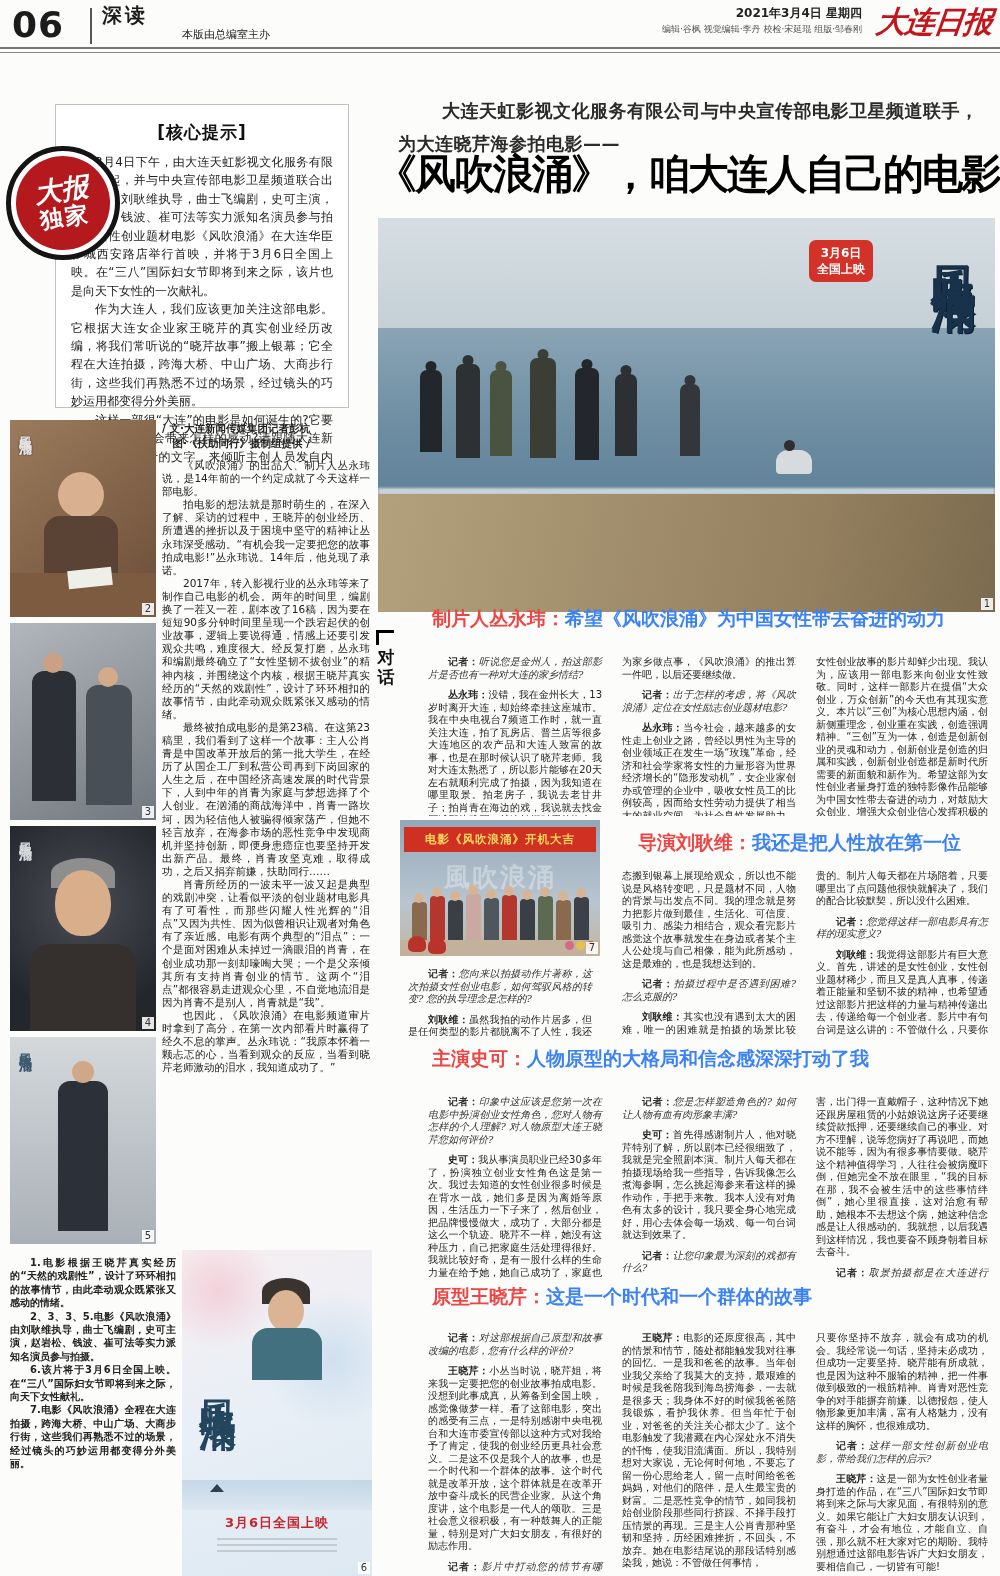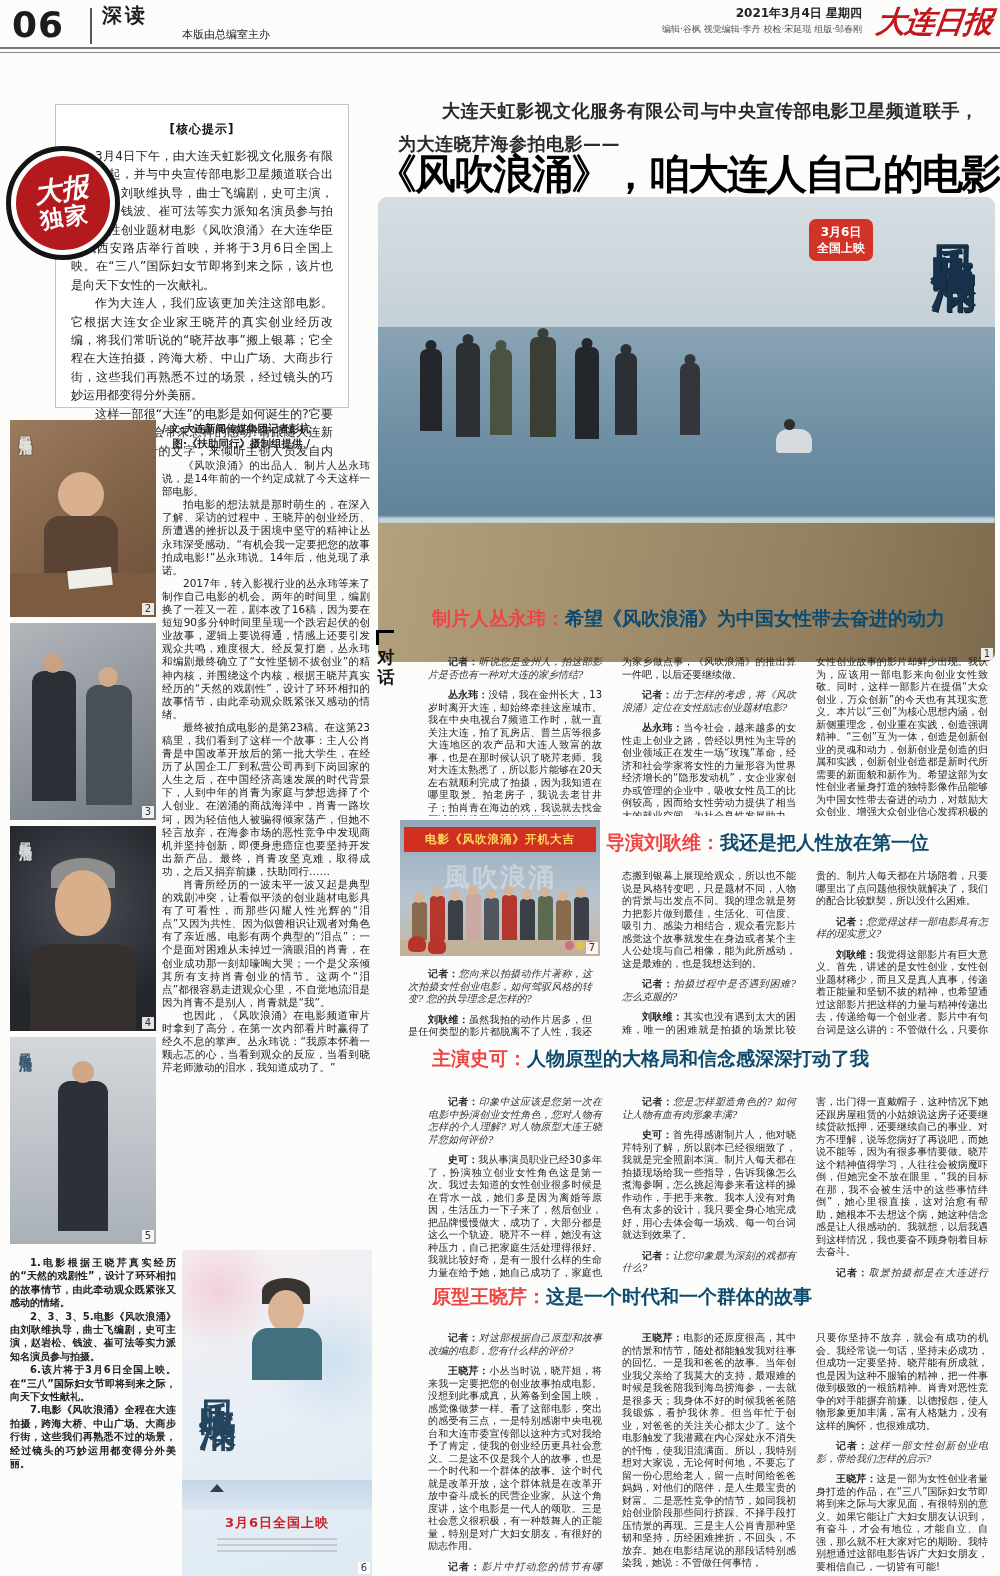--- a/index.html
+++ b/index.html
@@ -20,34 +20,34 @@
   .rule2{left:0;right:0;top:52px;border-top:1px solid #888;}
   
   .seal{left:6px;top:146px;width:104px;height:104px;border-radius:50%;background:#fff;border:5px solid #141414;z-index:5;}
   .seal-in{position:absolute;inset:5px;border-radius:50%;background:#b3191d;color:#fff;
            display:flex;flex-direction:column;align-items:center;justify-content:center;transform:rotate(-8deg);}
   .seal-l1{font-family:"DejaVu Serif",serif;font-weight:900;font-style:italic;font-size:27px;line-height:28px;}
   .seal-l2{font-weight:900;font-size:23px;line-height:26px;letter-spacing:2px;}
   
   .corebox{left:55px;top:104px;width:294px;height:304px;border:1px solid #c3c3c3;background:#fff;
            padding:16px 15px 0 15px;box-sizing:border-box;}
-  .corebox h2{margin:0 0 9px 0;text-align:center;font-size:12px;font-weight:700;letter-spacing:1px;color:#111;}
+  .corebox h2{margin:0 0 9px 0;text-align:center;font-size:17px;font-weight:700;letter-spacing:1px;color:#111;}
   .corebox p{margin:0;font-size:12px;line-height:18.4px;text-indent:2em;text-align:justify;color:#222;}
   
   .kicker{font-size:18px;font-weight:600;color:#2b2b2b;letter-spacing:.5px;}
   .k1{left:442px;top:99px;}
   .k2{left:398px;top:132px;}
   .headline{left:376px;top:147px;width:622px;font-family:"DejaVu Serif",serif;font-size:41px;font-weight:900;
             letter-spacing:-2px;color:#000;white-space:nowrap;}
   
   .photo{overflow:hidden;background:#9aa;}
   .pnum{position:absolute;right:2px;bottom:2px;background:rgba(255,255,255,.88);color:#333;
         font-size:10px;line-height:12px;padding:0 3px;z-index:9;}
   
-  .mainphoto{left:378px;top:197px;width:617px;height:465px;border-radius:10px;}
+  .mainphoto{left:378px;top:218px;width:617px;height:394px;}
   .msky{position:absolute;left:0;right:0;top:0;height:30%;background:linear-gradient(#d6dee2,#c3cfd6);}
   .msea{position:absolute;left:0;right:0;top:28%;height:46%;background:linear-gradient(#8aa4b5,#6d8da2 55%,#5d8096);}
   .msea::after{content:'';position:absolute;left:0;right:0;bottom:8%;height:7px;background:#e9eef0;opacity:.75;filter:blur(1px);}
   .msand{position:absolute;left:0;right:0;bottom:0;height:30%;background:linear-gradient(100deg,#b3a07c,#94805f 70%,#7c6b4e);}
   .mfig{position:absolute;border-radius:7px 7px 0 0;background:#23262a;}
   .mfig::before{content:'';position:absolute;top:-9px;left:50%;transform:translateX(-50%);
                 width:11px;height:11px;border-radius:50%;background:inherit;}
   .kneel{position:absolute;left:398px;top:232px;width:36px;height:24px;border-radius:12px 12px 4px 4px;background:#d7dbdd;}
   .kneel::before{content:'';position:absolute;top:-10px;left:8px;width:11px;height:11px;border-radius:50%;background:#2e2e2e;}
   .mtitle{position:absolute;right:16px;top:12px;writing-mode:vertical-rl;font-family:"DejaVu Serif",serif;
@@ -99,21 +99,21 @@
   .prel{position:absolute;left:0;right:0;bottom:44px;text-align:center;font-size:13px;font-weight:800;color:#c9242a;letter-spacing:1px;}
   .pcred{position:absolute;left:35px;right:35px;bottom:24px;height:14px;
          background:repeating-linear-gradient(#adb6bd 0 2px,transparent 2px 6px);opacity:.6;}
   
   .dlg{left:374px;top:630px;width:24px;text-align:center;}
   .dlg .brk{display:block;width:15px;height:12px;border-top:3px solid #000;border-left:3px solid #000;margin:0 auto 2px 2px;}
   .dlg .ch{display:block;font-size:17px;font-weight:800;line-height:20px;color:#111;}
   
   .shead{font-size:19px;white-space:nowrap;}
   .shead .spk{color:#ef4444;font-weight:700;font-family:"DejaVu Serif",serif;}
-  .shead .stl{color:#0c4a6e;font-weight:600;}
+  .shead .stl{color:#3b82f6;font-weight:600;}
   .col{position:absolute;overflow:hidden;text-align:justify;}
   .col p{margin:8px;font-size:10px;line-height:12.5px;text-indent:2em;color:#242424;}
   .col p.cont{text-indent:0;}
   .col p.q{font-family:"DejaVu Serif",serif;font-style:italic;color:#333;}
   .col p b{font-style:normal;font-weight:800;}
   
   .photo7{left:400px;top:820px;width:200px;height:136px;background:linear-gradient(#93a7b8,#b8c5d0 60%,#c3b5a0);}
   .p7text{position:absolute;left:0;right:0;top:40px;text-align:center;font-family:"DejaVu Serif",serif;
           font-weight:900;font-size:26px;color:#fff;opacity:.35;letter-spacing:2px;}
   .banner7{position:absolute;left:4px;right:4px;top:7px;height:25px;background:#cf3022;color:#ffd95e;
@@ -274,21 +274,21 @@
     <span class="pf" style="left:156px;height:42px;background:#8a6a4f;"></span>
     <span class="pf" style="left:174px;height:45px;background:#3c4048;"></span>
     <div class="ground7"></div>
     <span class="sack" style="left:8px;"></span>
     <span class="sack" style="left:28px;bottom:2px;"></span>
     <span class="flw" style="right:26px;background:#d46a8a;"></span>
     <span class="flw" style="right:15px;background:#e2c24e;"></span>
     <span class="flw" style="right:5px;background:#cc5540;"></span>
     <span class="pnum">7</span>
   </div>
-  <div class="abs shead" style="left:606px;top:830px;text-align:center;">
+  <div class="abs shead" style="left:638px;top:830px;text-align:center;">
     <span class="spk">导演刘耿维：</span><span class="stl">我还是把人性放在第一位</span>
   </div>
   <div class="col" style="left:400px;top:960px;width:200px;height:76px;">
       <p class="q"><b>记者：</b>您向来以拍摄动作片著称，这次拍摄女性创业电影，如何驾驭风格的转变? 您的执导理念是怎样的?</p>
       <p class="a"><b>刘耿维：</b>虽然我拍的动作片居多，但是任何类型的影片都脱离不了人性，我还是把人性放在第一位。我们尽最大努力把人的生活状</p>
     </div>
   <div class="col" style="left:614px;top:862px;width:190px;height:174px;">
       <p class="a cont">态搬到银幕上展现给观众，所以也不能说是风格转变吧，只是题材不同，人物的背景与出发点不同。我的理念就是努力把影片做到最佳，生活化、可信度、吸引力、感染力相结合，观众看完影片感觉这个故事就发生在身边或者某个主人公处境与自己相像，能为此所感动，这是最难的，也是我想达到的。</p>
       <p class="q"><b>记者：</b>拍摄过程中是否遇到困难? 怎么克服的?</p>
       <p class="a"><b>刘耿维：</b>其实也没有遇到太大的困难，唯一的困难就是拍摄的场景比较多，在闹市区拍摄路程来回转来转去不太方便，占用了一些拍摄时间，拍摄时间对于创作部门来讲是非常宝</p>

